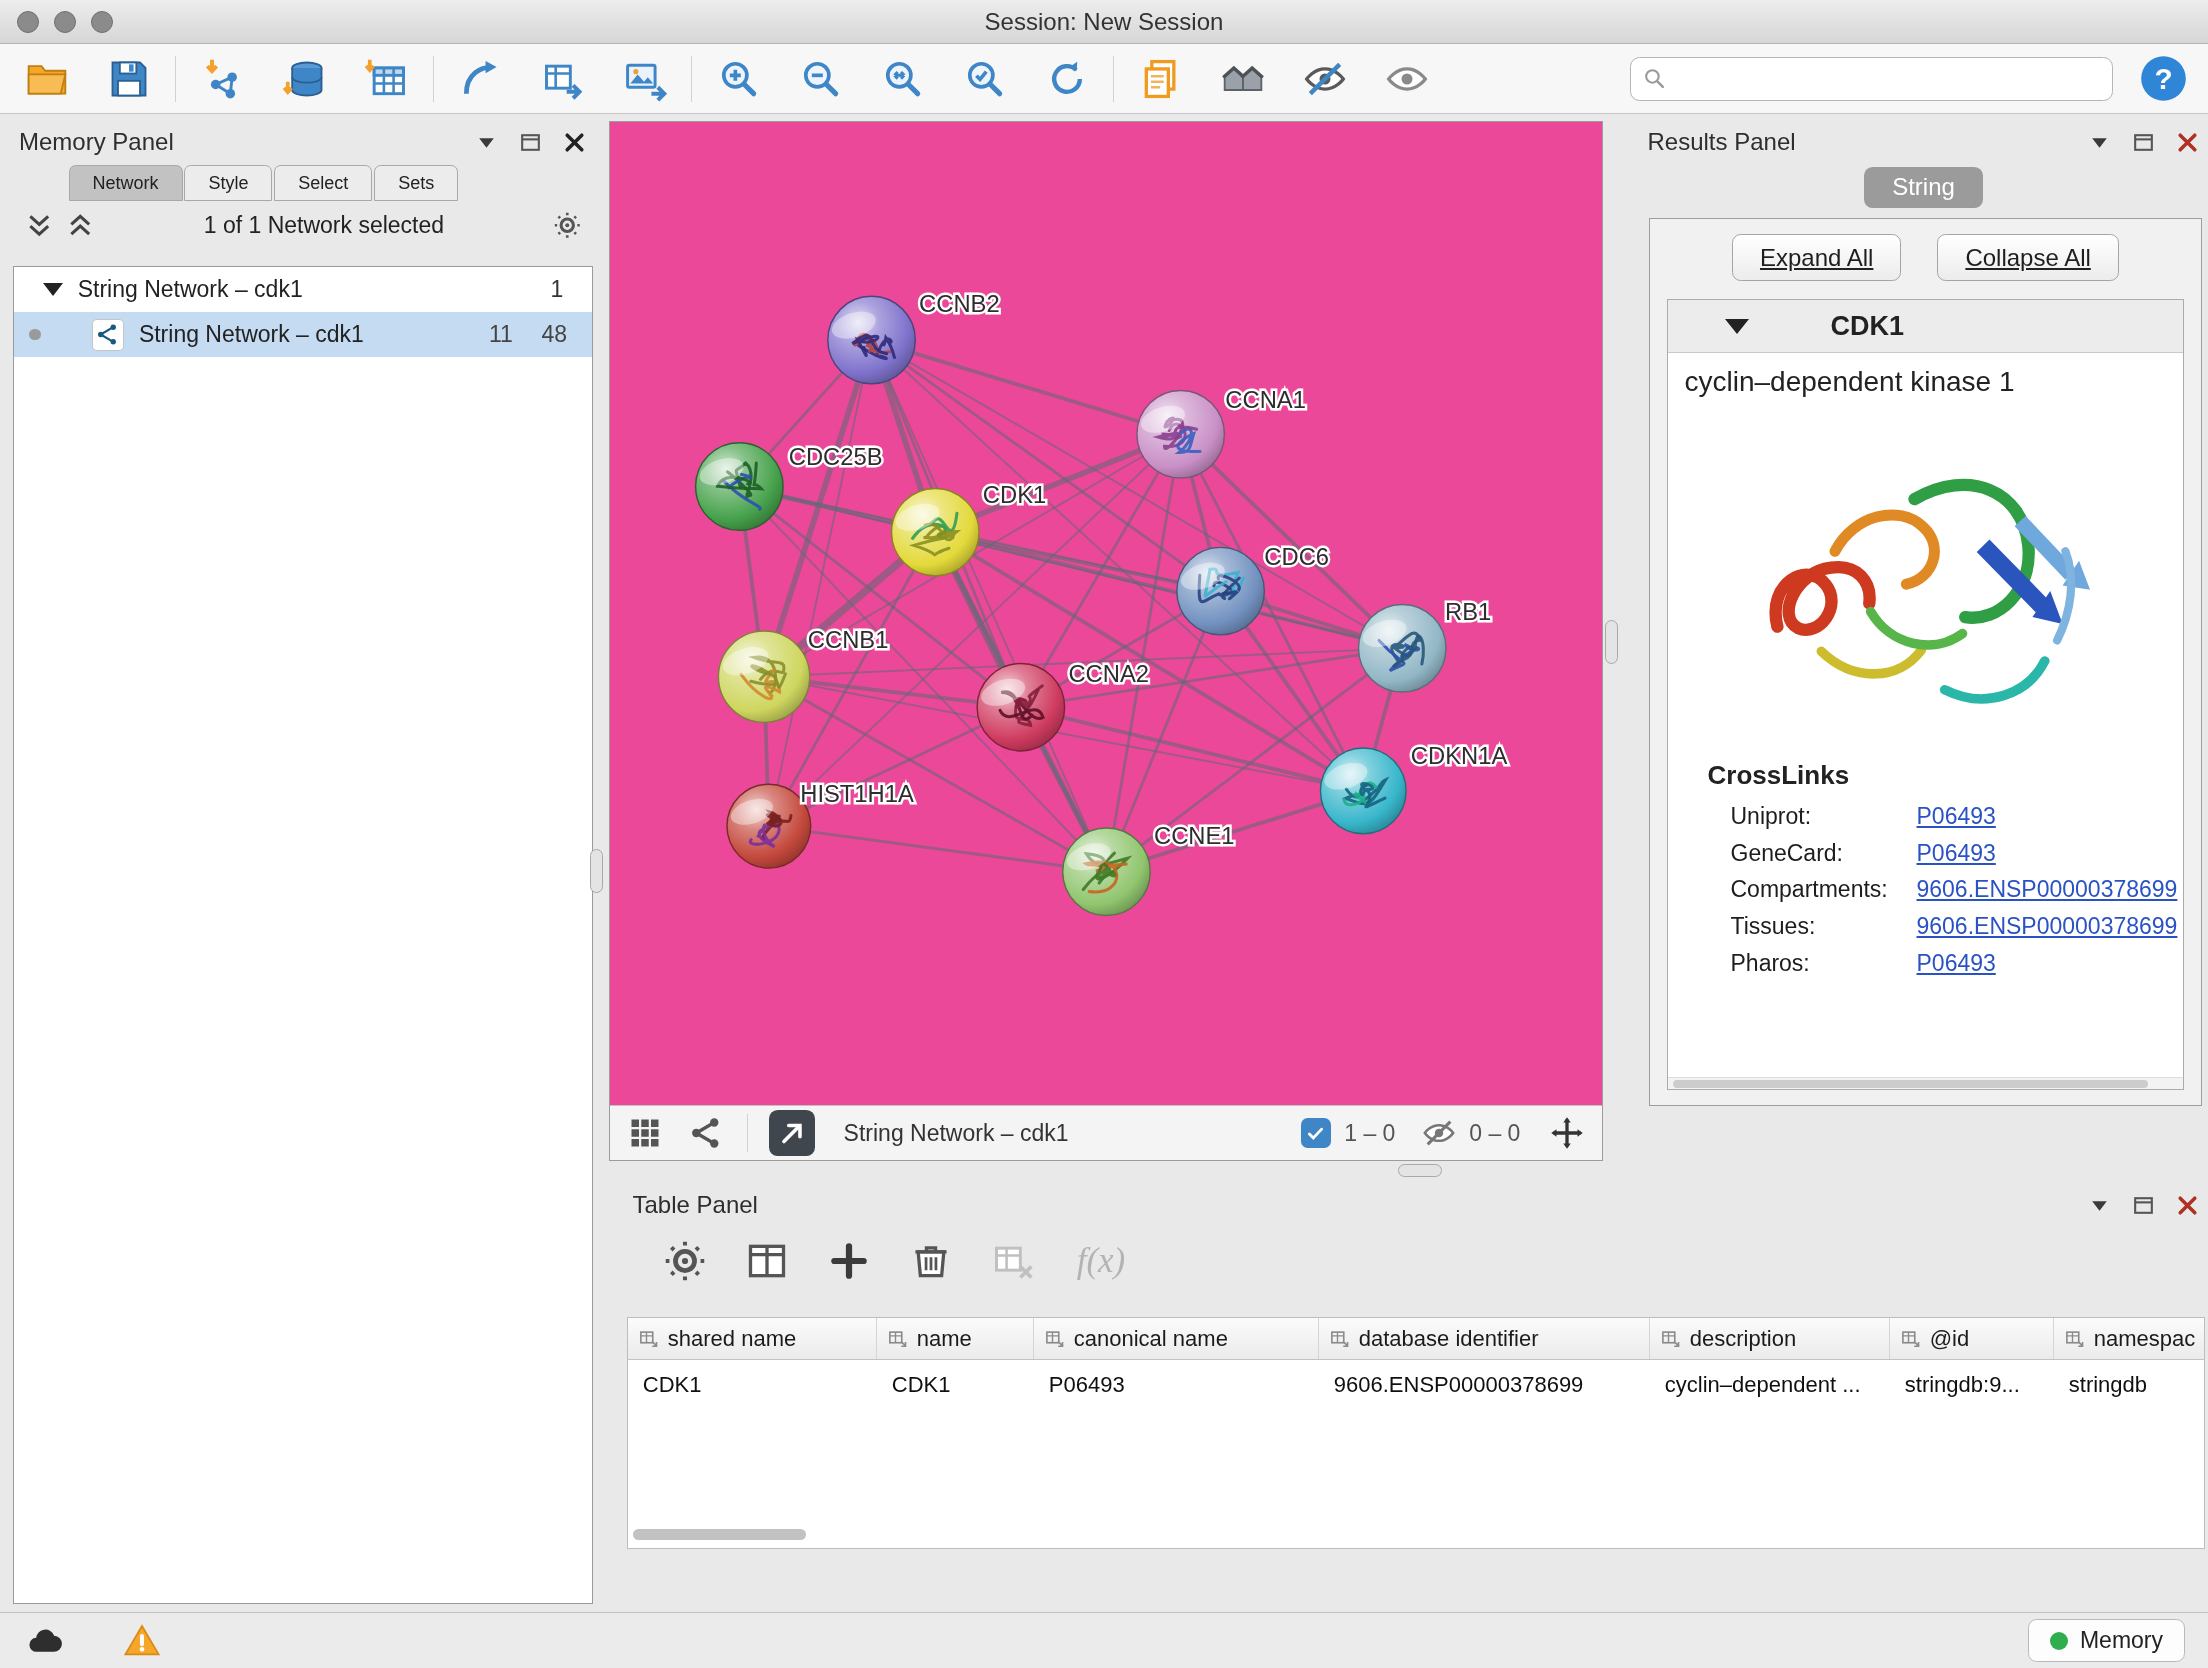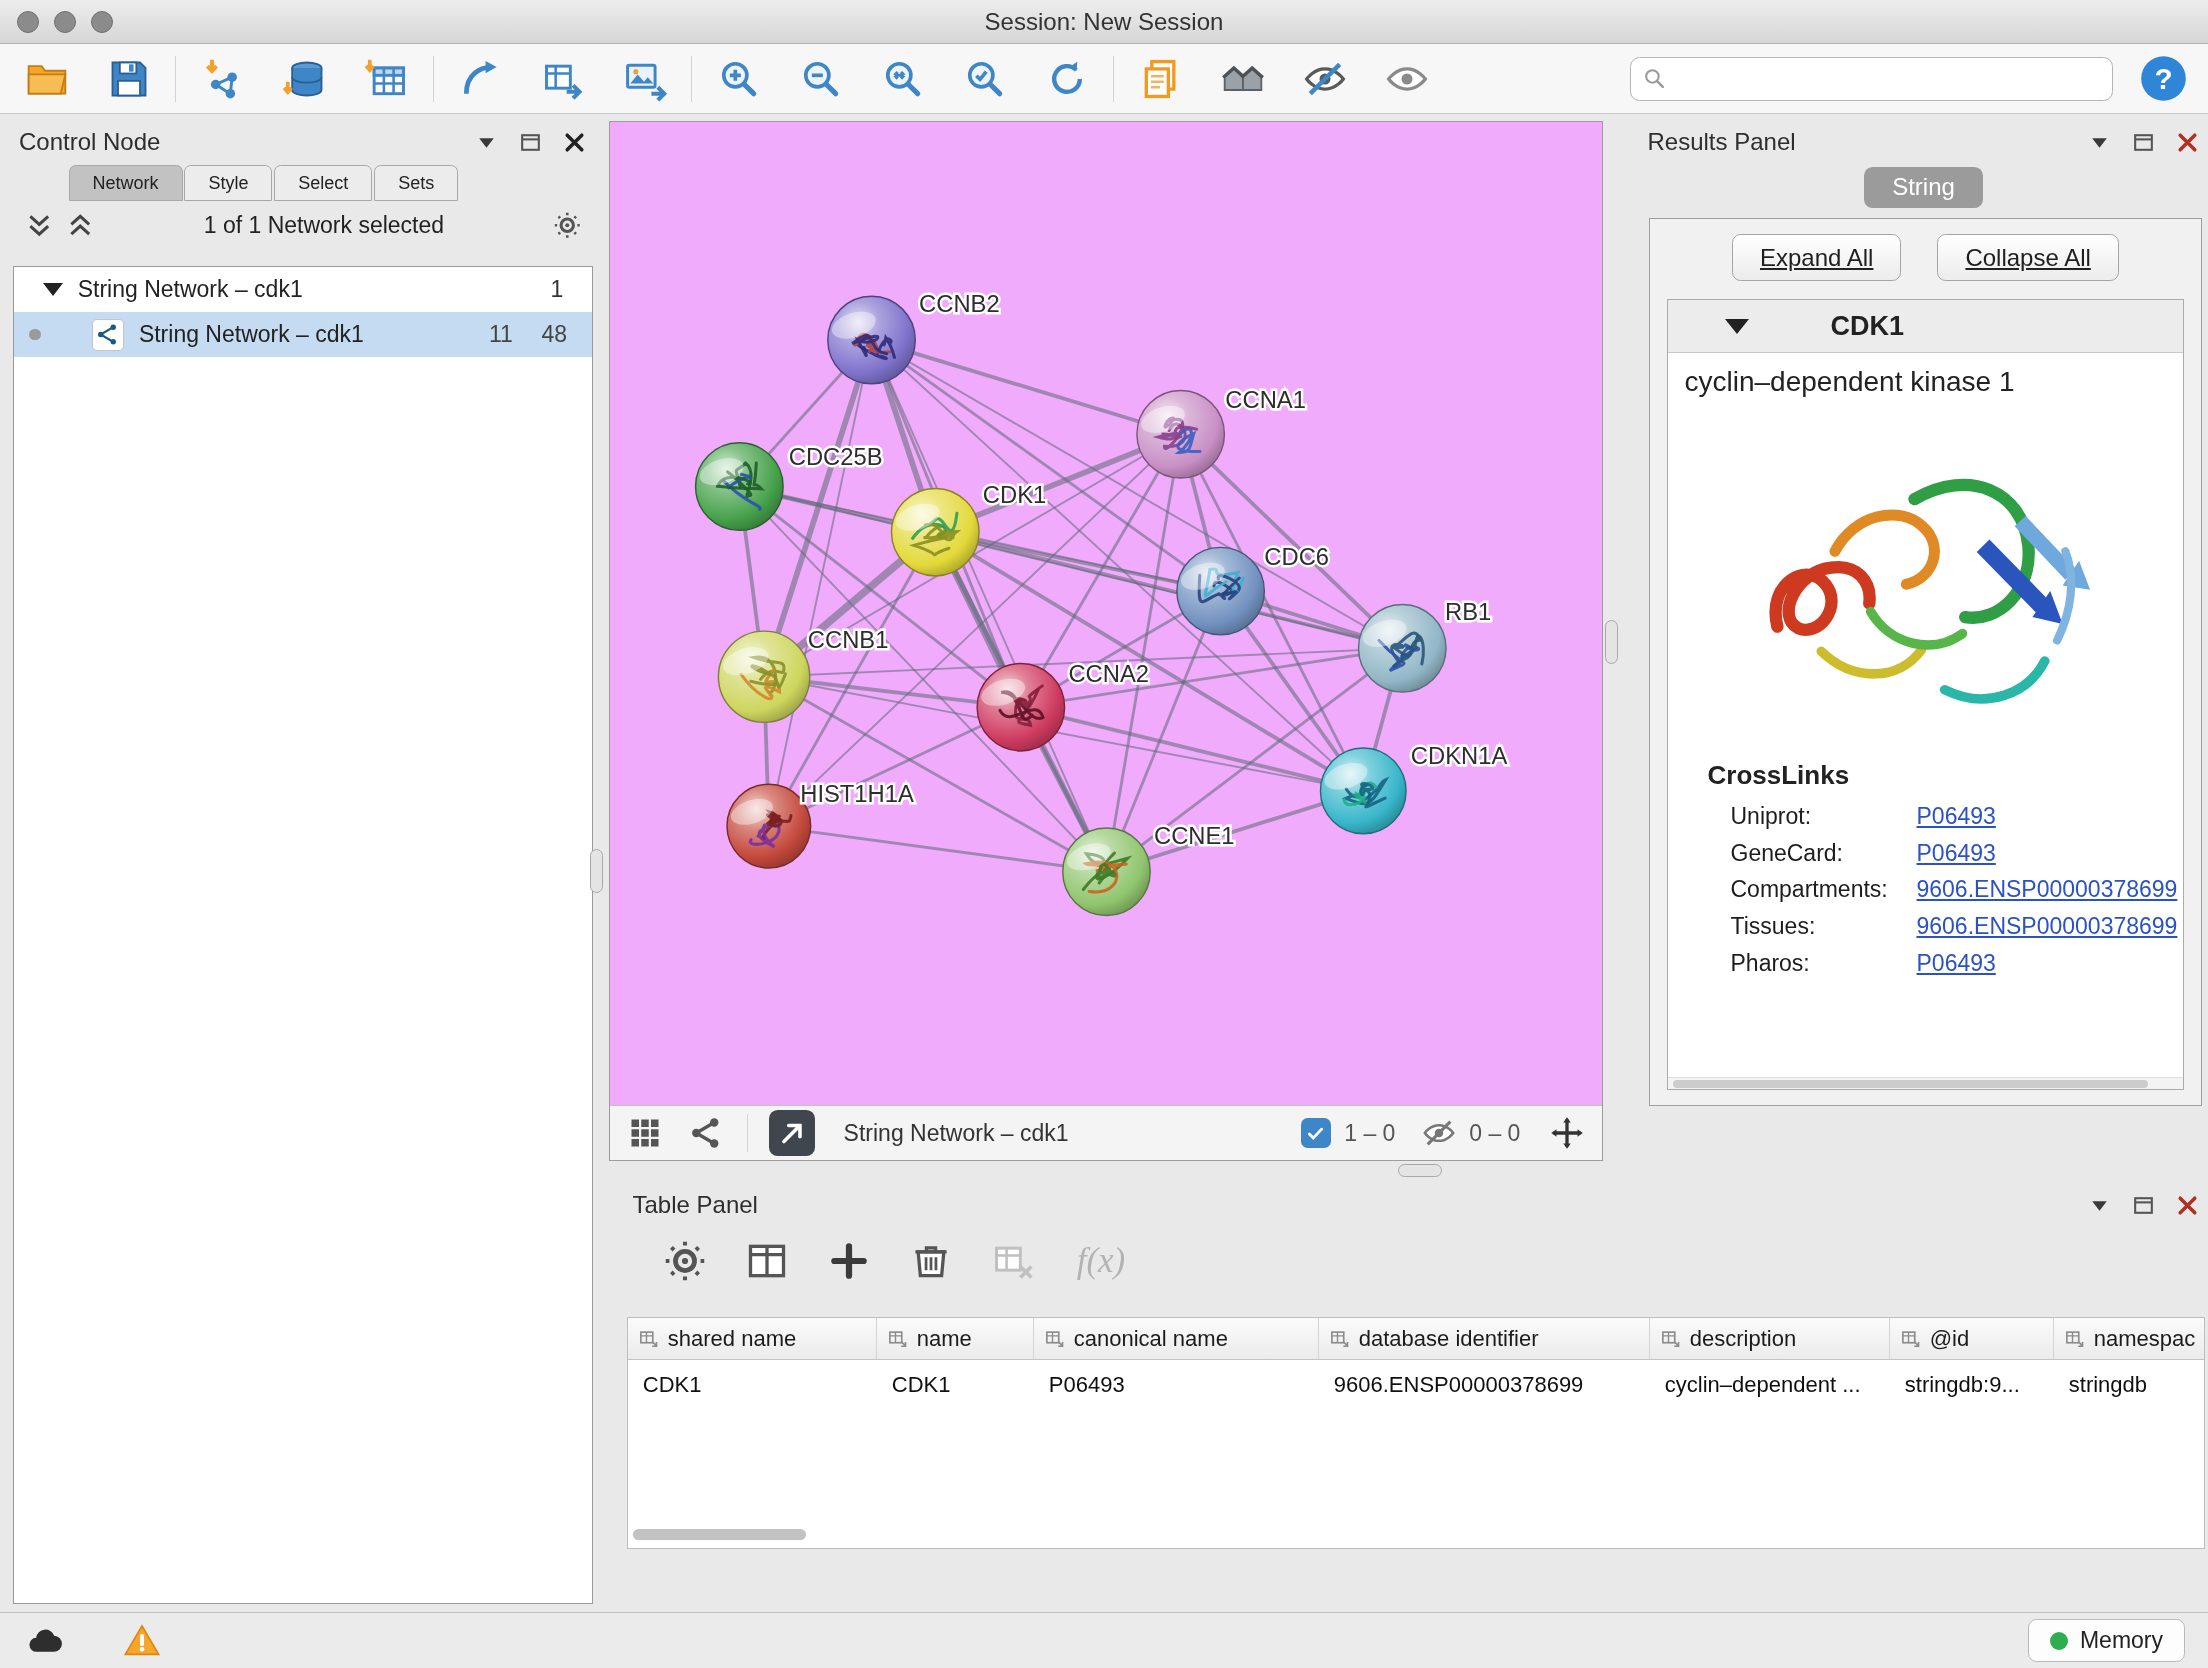--- a/index.html
+++ b/index.html
@@ -40,21 +40,21 @@
   .tree-row.selected{background:#c5dbf2;}
   .tree-tri{margin-left:17px;width:0;height:0;border-left:10.5px solid transparent;border-right:10.5px solid transparent;border-top:13.3px solid #222;}
   .tree-label{margin-left:15px;}
   .tree-count{margin-left:auto;margin-right:17px;color:#333;}
   .bullet{width:11.4px;height:11.4px;border-radius:50%;background:#9a9a9a;margin-left:3.8px;}
   .tree-icon{width:32px;height:32px;background:#fff;border:1px solid #c4c4c4;border-radius:4.8px;margin-left:51px;display:flex;align-items:center;justify-content:center;}
   .tree-icon svg{width:25px;height:25px;}
   .counts2{margin-left:auto;display:flex;gap:28.5px;margin-right:13.3px;color:#444;}
 
   
-  .network-view{position:absolute;left:609px;top:121px;width:994px;height:1040px;background:#f0abfc;border:1px solid #9c9c9c;display:flex;flex-direction:column;}
+  .network-view{position:absolute;left:609px;top:121px;width:994px;height:1040px;background:#ec4899;border:1px solid #9c9c9c;display:flex;flex-direction:column;}
   .network-view svg.canvas{flex:1;display:block;}
   .nv-toolbar{height:55px;border-top:1px solid #c2c2c2;background:#f4f4f4;display:flex;align-items:center;gap:21px;padding:0 15px;font-size:23px;color:#333;}
   .nv-toolbar .nvi{width:40px;height:40px;display:flex;align-items:center;justify-content:center;border:none;background:transparent;padding:0;}
   .nvi svg{width:36px;height:36px;}
   .nv-sep{width:1px;height:38px;background:#d2d2d2;}
   .export-dark{width:46px;height:46px;background:#40464d;border-radius:8.6px;display:flex;align-items:center;justify-content:center;border:none;}
   .export-dark svg{width:28.5px;height:28.5px;}
   .nv-title{margin-left:7.6px;}
   .nv-right{margin-left:auto;display:flex;align-items:center;gap:13.3px;}
   .chk{width:30px;height:30px;background:#3f86c6;border-radius:6.7px;display:flex;align-items:center;justify-content:center;}
@@ -269,21 +269,21 @@
       <input type="text" value="" style="">
     </div>
     <button class="helpbtn"><svg viewBox="0 0 24 24" width="51" height="51">
           <circle cx="12" cy="12" r="10.5" fill="#2f86d6"></circle>
           <text x="12" y="17" text-anchor="middle" font-size="14" font-weight="bold" fill="#fff" font-family="Liberation Sans, sans-serif">?</text>
         </svg></button>
   </div>
 
   <div class="control-panel">
     <div class="panel-header">
-      <span>Control Node</span>
+      <span>Memory Panel</span>
       <span class="ph-icons">
         <svg viewBox="0 0 24 24">
             <path d="M5 8h14l-7 9z" fill="#3a3a3a"></path>
           </svg>
         <svg viewBox="0 0 24 24">
             <rect x="4" y="5" width="16" height="14" fill="none" stroke="#555" stroke-width="2"></rect>
             <path d="M4 9h16" stroke="#555" stroke-width="2"></path>
           </svg>
         <svg viewBox="0 0 24 24">
             <path d="M5 5l14 14M19 5 5 19" stroke="#222" stroke-width="3.4" stroke-linecap="round"></path>

